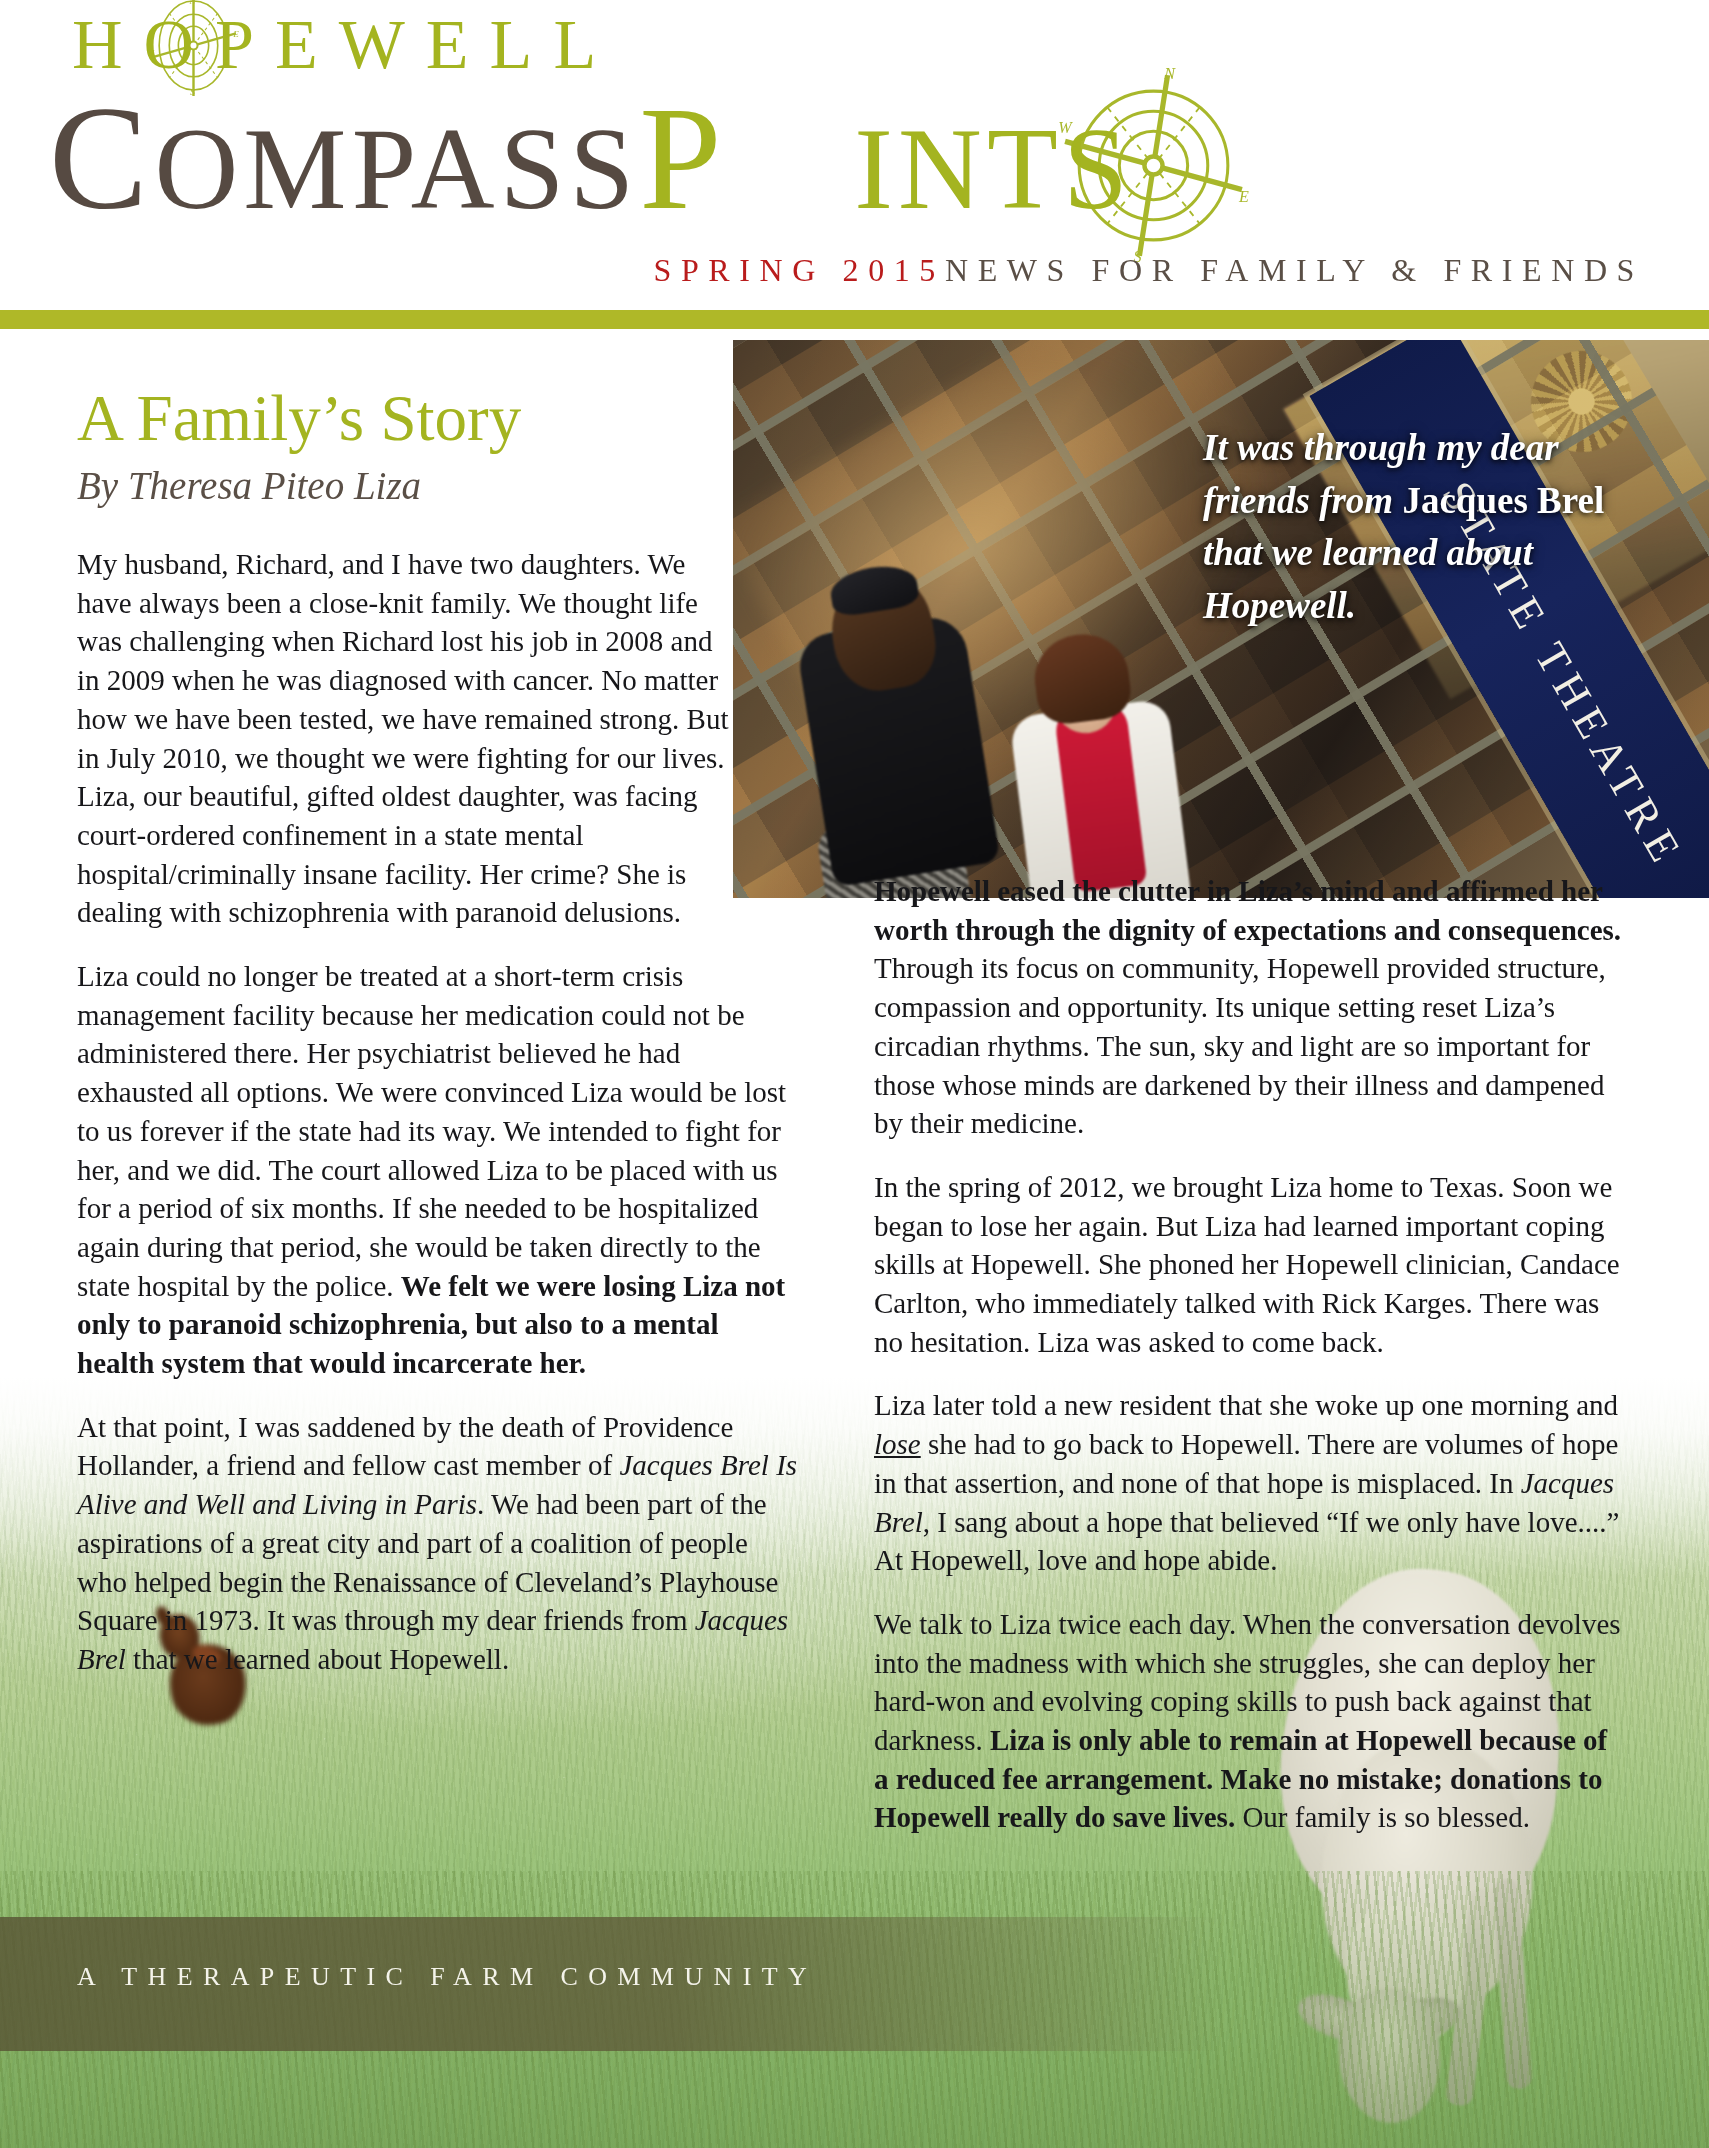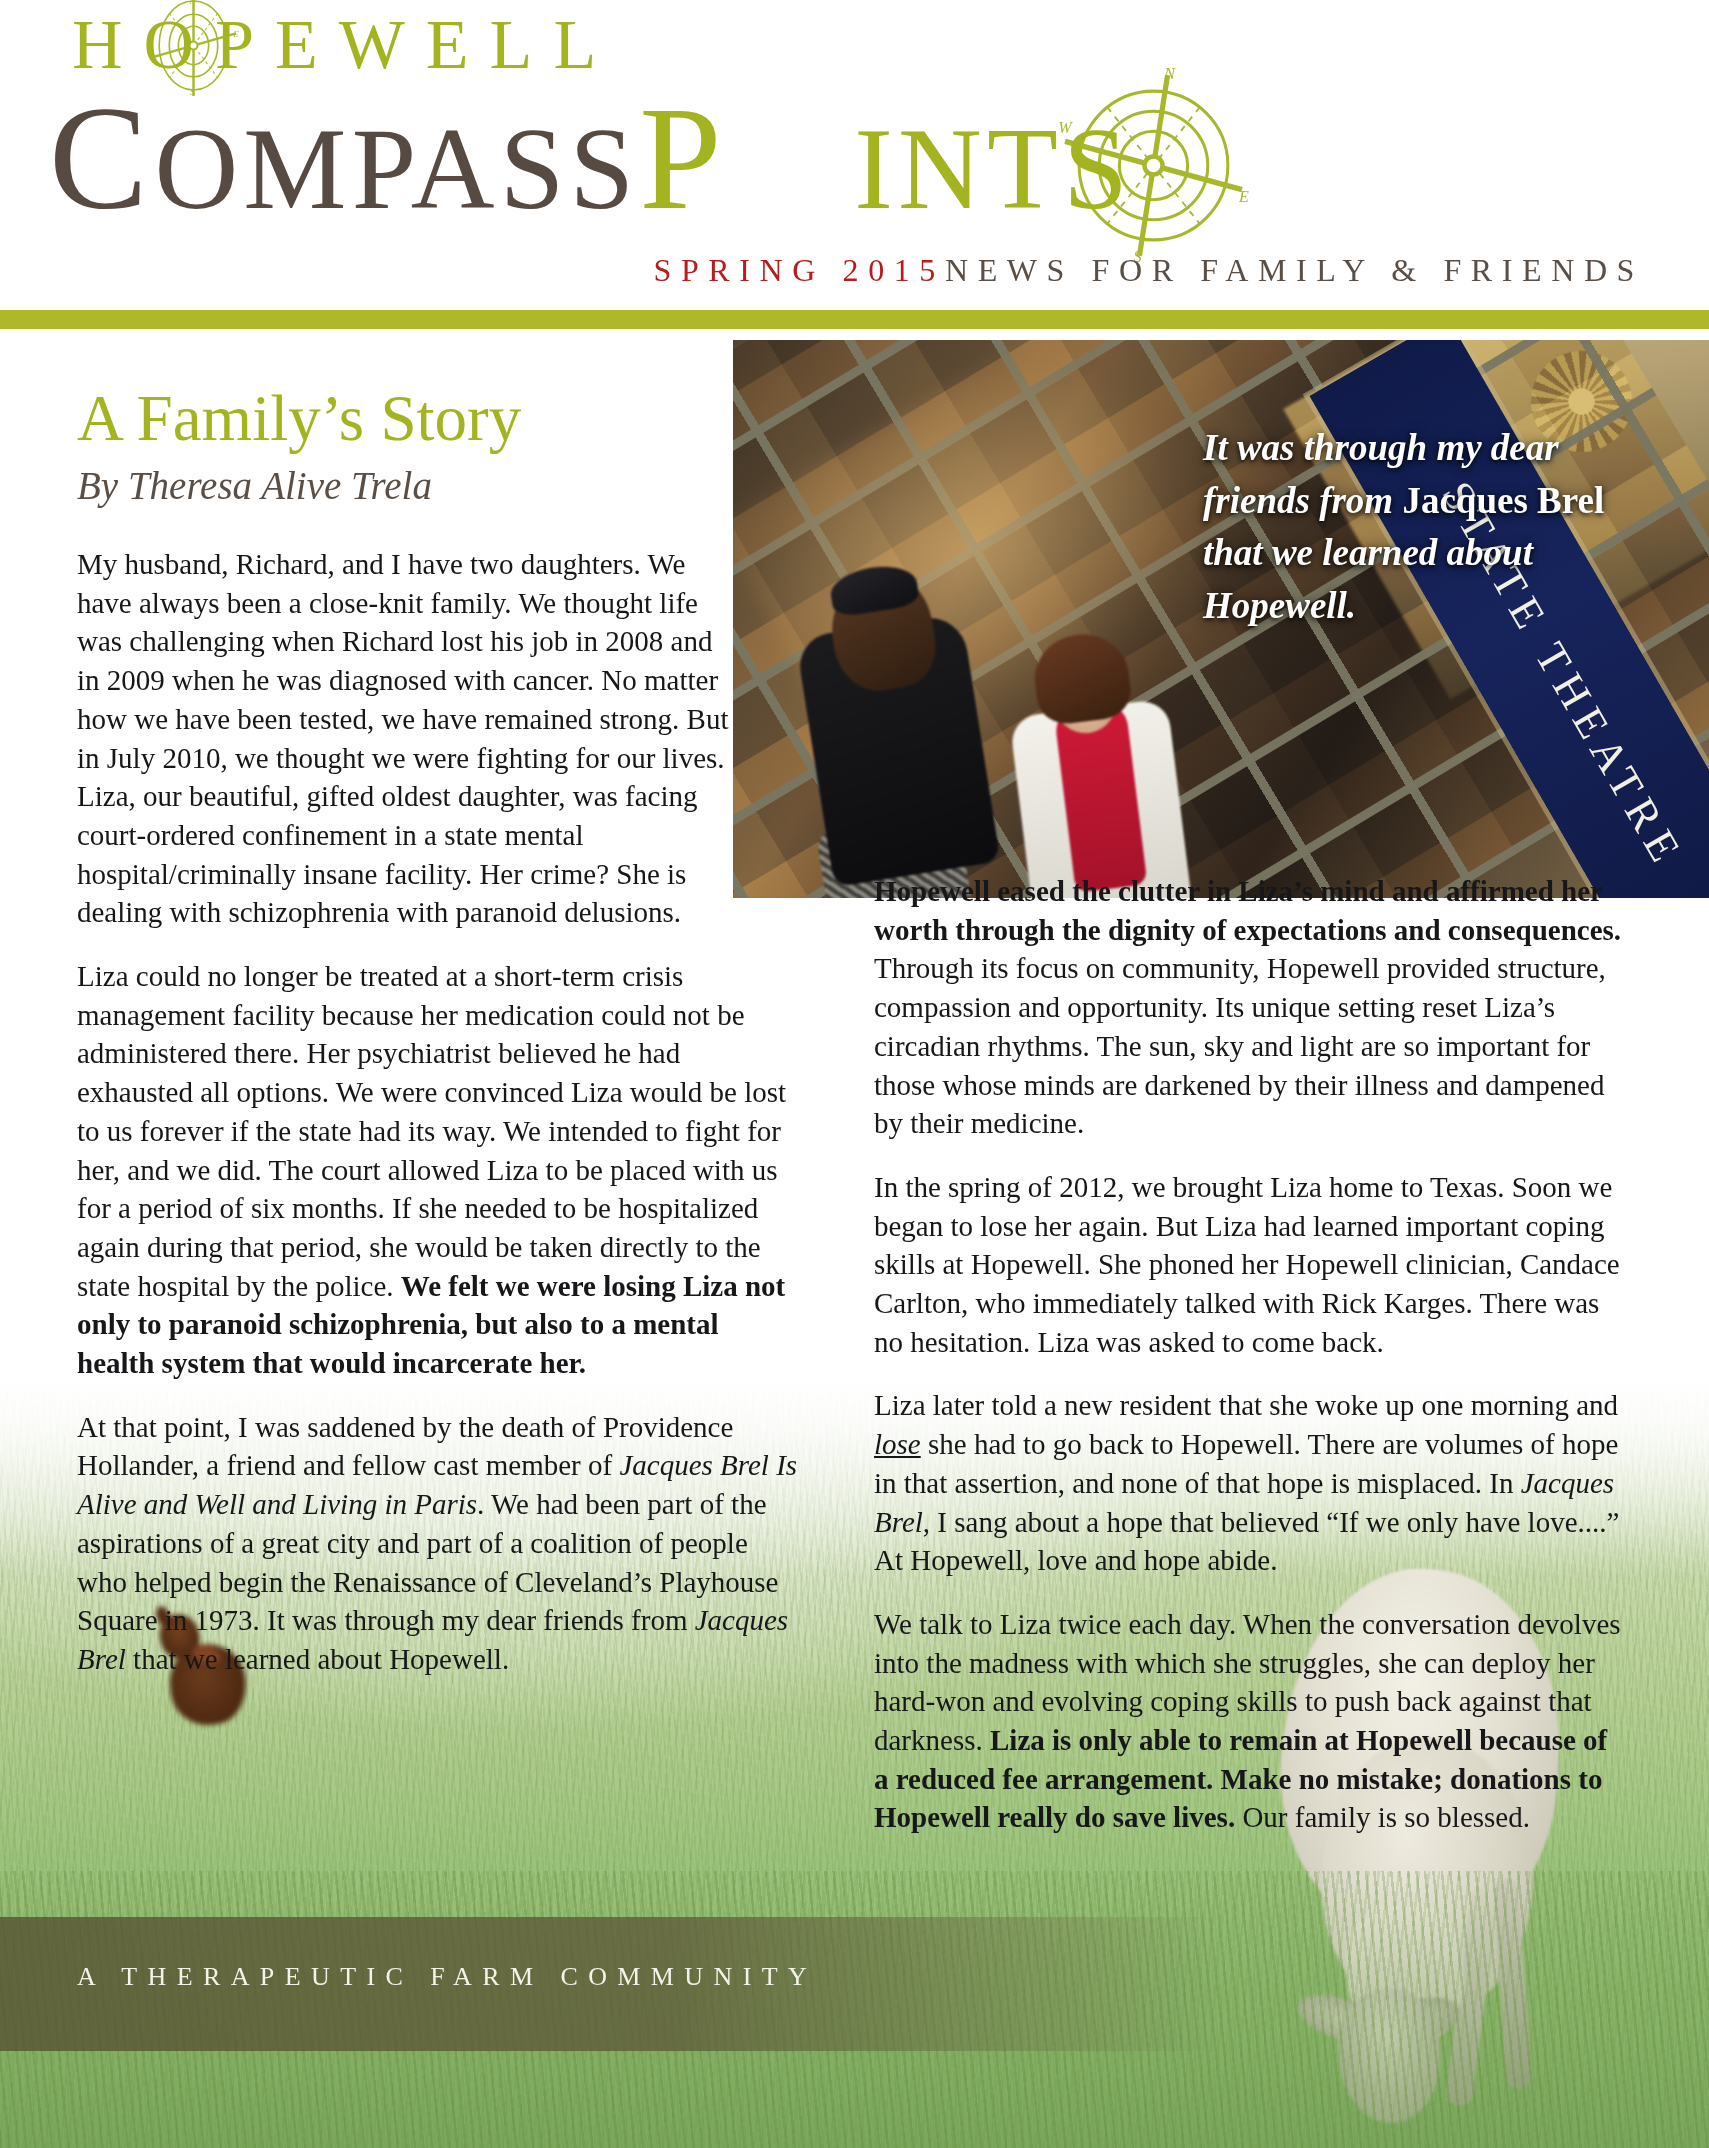--- a/index.html
+++ b/index.html
@@ -449,21 +449,21 @@
   </div>
 
   <div class="pullquote">
     <span>It was through my dear friends from </span><span class="roman">Jacques Brel</span><span> that we learned about Hopewell.</span>
   </div>
 </div>
 
 <div class="article">
 
   <div class="headline">A Family’s Story</div>
-  <div class="byline">By Theresa Alive Trela</div>
+  <div class="byline">By Theresa Piteo Liza</div>
 
   <div class="col-left">
     <p class="p">My husband, Richard, and I have two daughters. We have always been a close-knit family. We thought life was challenging when Richard lost his job in 2008 and in 2009 when he was diagnosed with cancer. No matter how we have been tested, we have remained strong. But in July 2010, we thought we were fighting for our lives. Liza, our beautiful, gifted oldest daughter, was facing court-ordered confinement in a state mental hospital/criminally insane facility. Her crime? She is dealing with schizophrenia with paranoid delusions.</p>
     <p class="p" id="lp3"><span>Liza could no longer be treated at a short-term crisis management facility because her medication could not be administered there. Her psychiatrist believed he had exhausted all options. We were convinced Liza would be lost to us forever if the state had its way. We intended to fight for her, and we did. The court allowed Liza to be placed with us for a period of six months. If she needed to be hospitalized again during that period, she would be taken directly to the state hospital by the police. </span><span class="b">We felt we were losing Liza not only to paranoid schizophrenia, but also to a mental health system that would incarcerate her.</span></p>
     <p class="p" id="lp4"><span>At that point, I was saddened by the death of Providence Hollander, a friend and fellow cast member of </span><span class="i">Jacques Brel Is Alive and Well and Living in Paris</span><span>. We had been part of the aspirations of a great city and part of a coalition of people who helped begin the Renaissance of Cleveland’s Playhouse Square in 1973. It was through my dear friends from </span><span class="i">Jacques Brel</span><span> that we learned about Hopewell.</span></p>
   </div>
 
   <div class="col-right">
     <p class="p"><span class="b">Hopewell eased the clutter in Liza’s mind and affirmed her worth through the dignity of expectations and consequences.</span><span> Through its focus on community, Hopewell provided structure, compassion and opportunity. Its unique setting reset Liza’s circadian rhythms. The sun, sky and light are so important for those whose minds are darkened by their illness and dampened by their medicine.</span></p>
     <p class="p">In the spring of 2012, we brought Liza home to Texas. Soon we began to lose her again. But Liza had learned important coping skills at Hopewell. She phoned her Hopewell clinician, Candace Carlton, who immediately talked with Rick Karges. There was no hesitation. Liza was asked to come back.</p>

